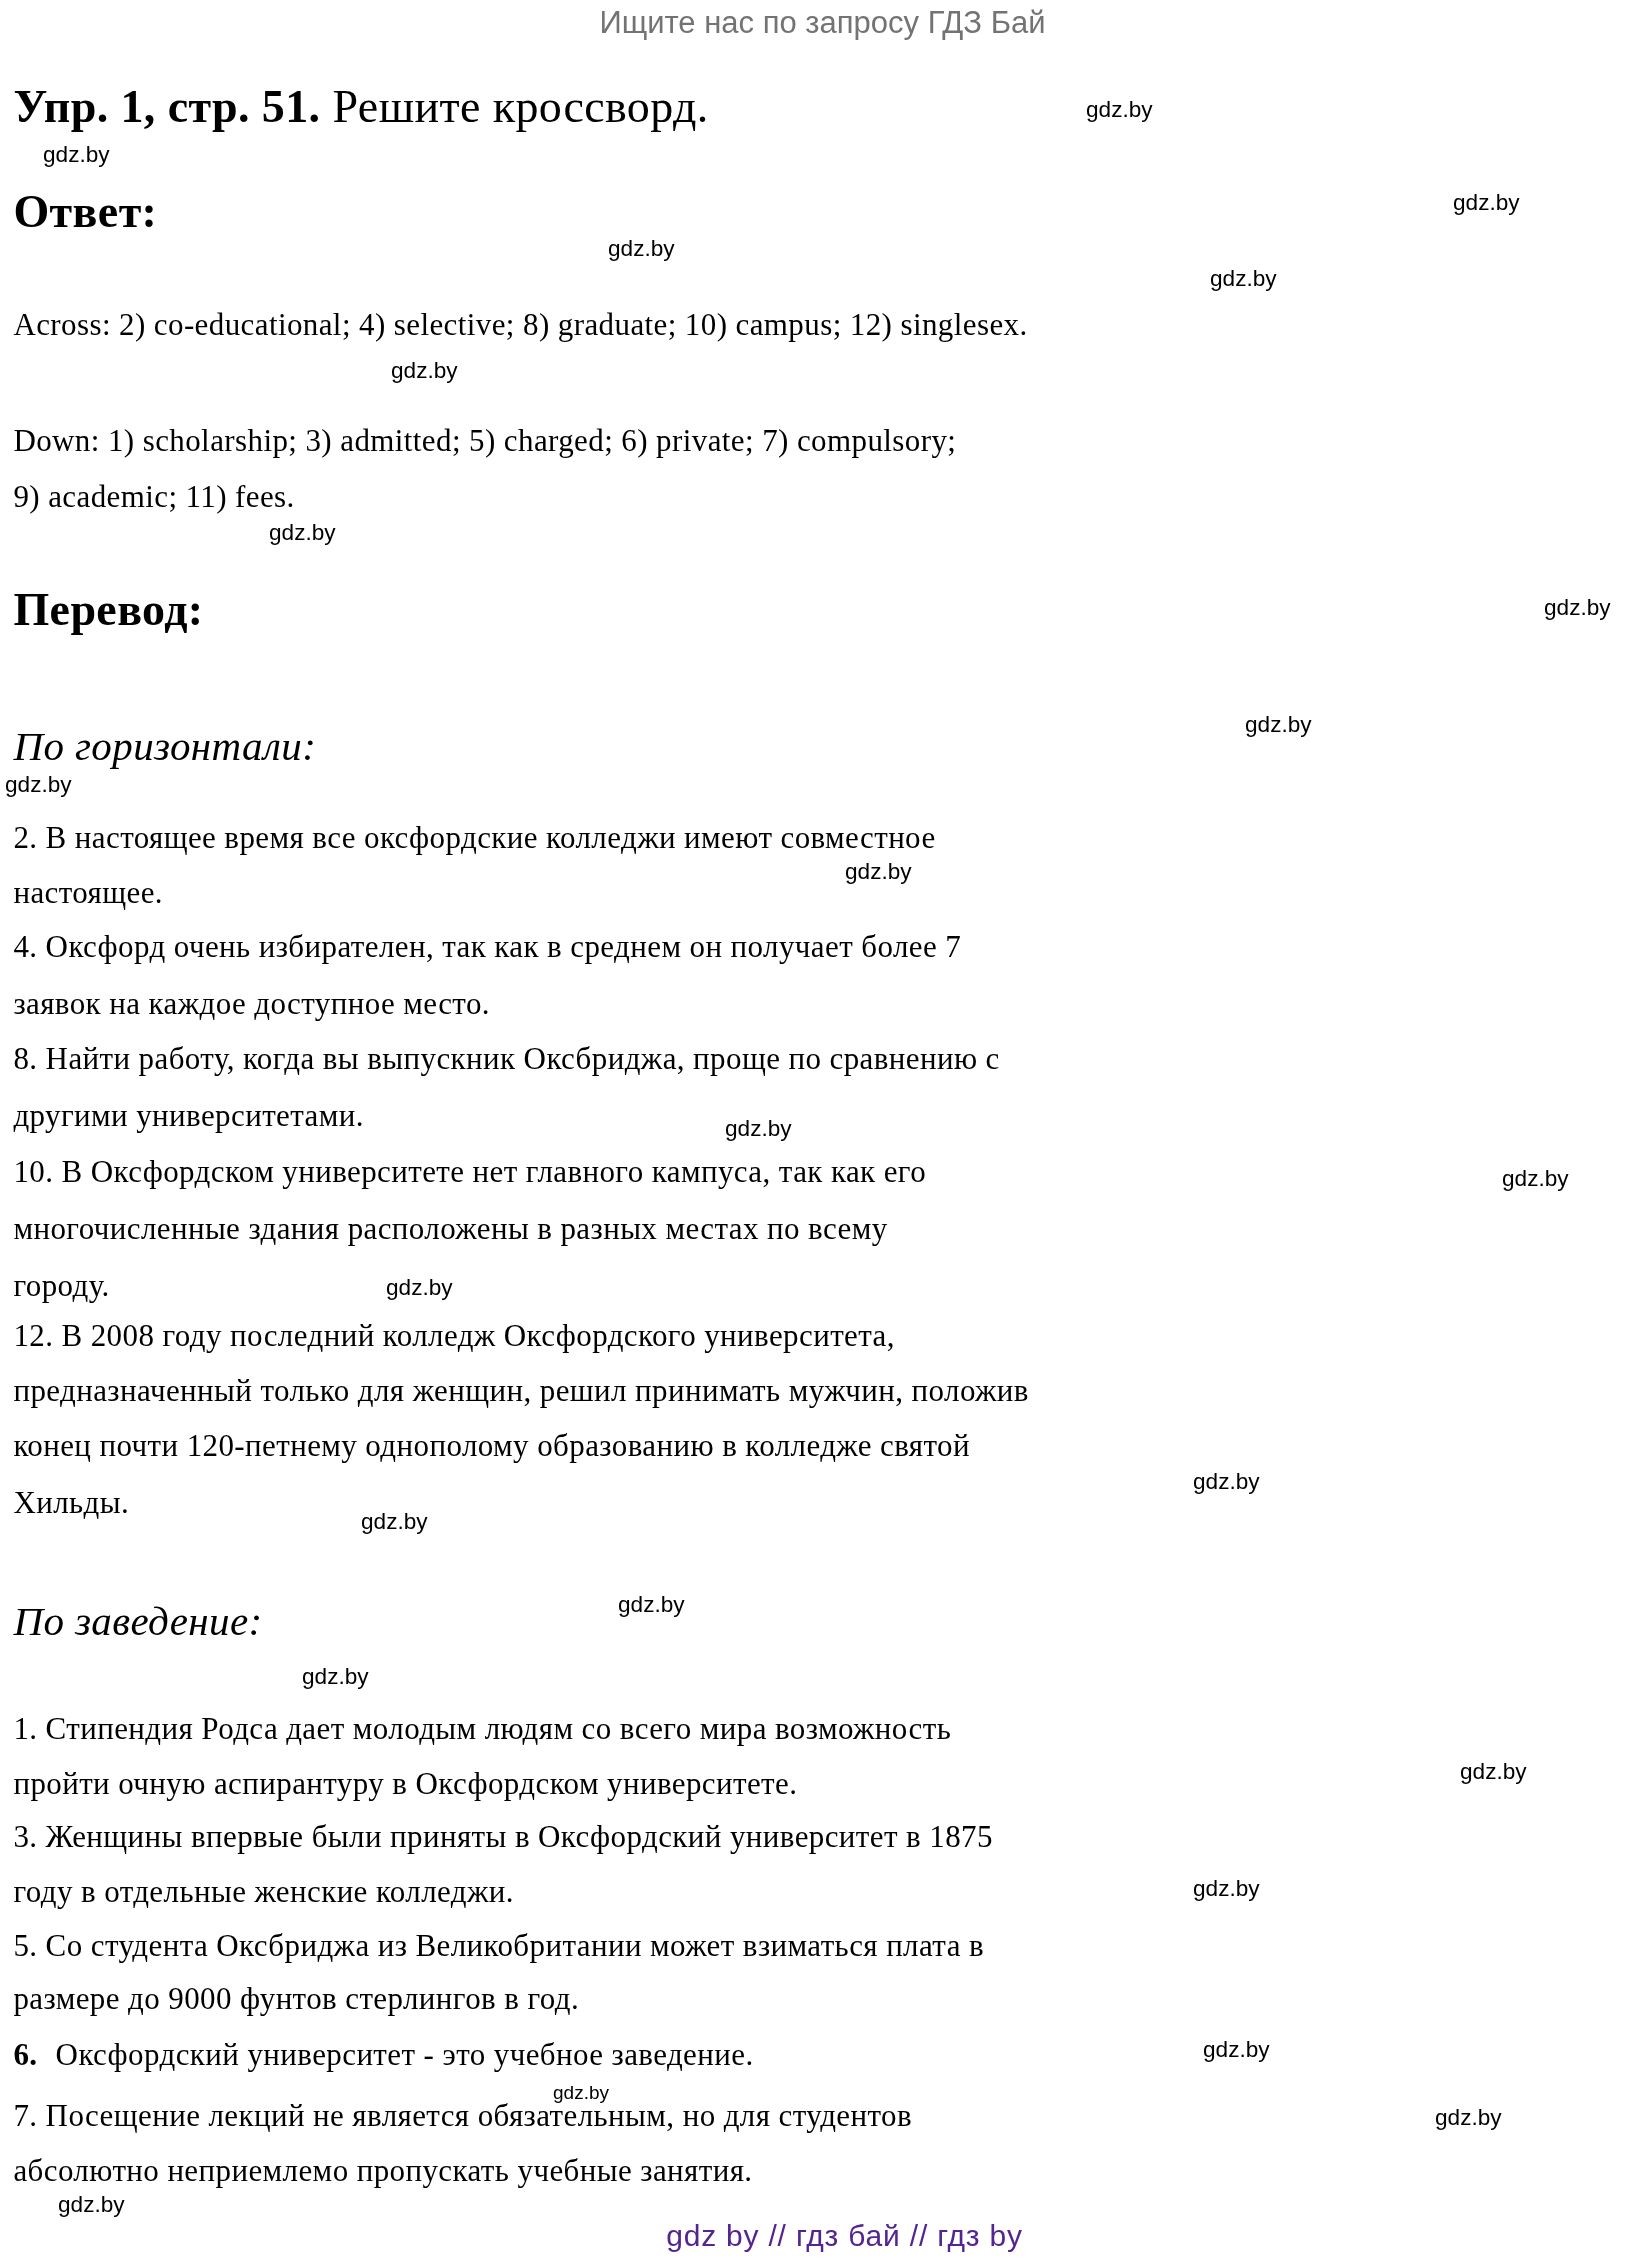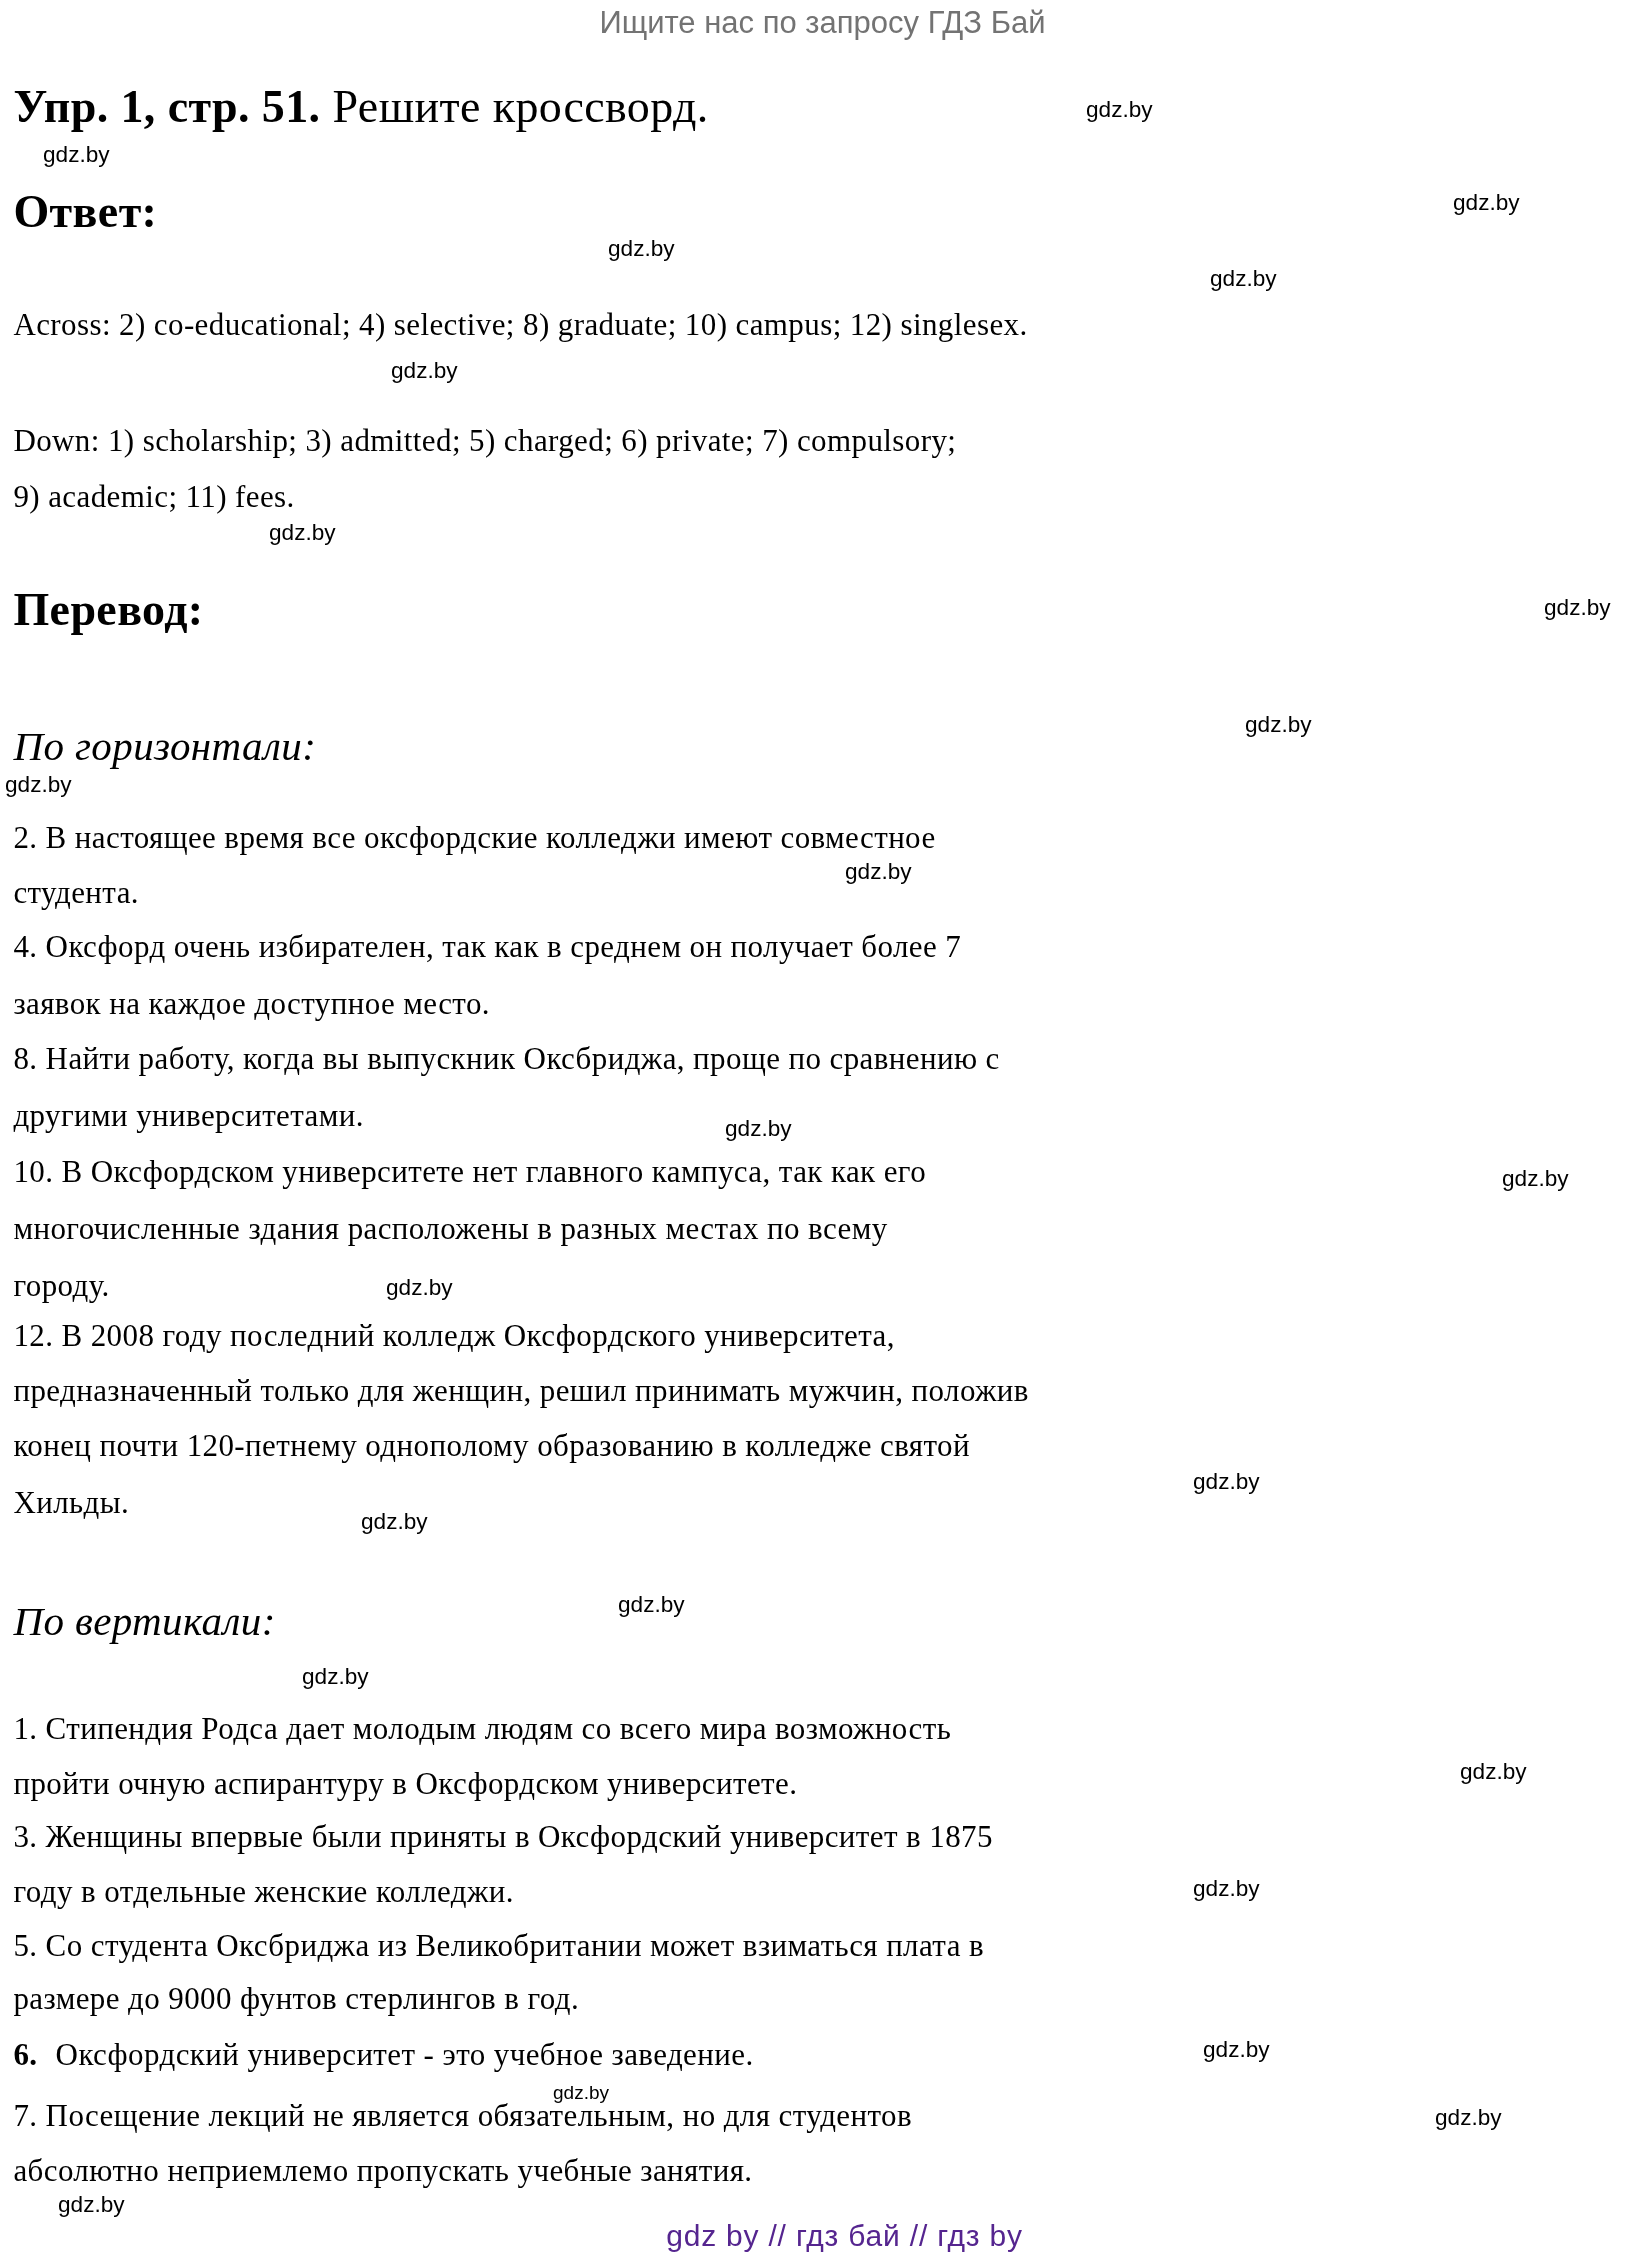--- a/index.html
+++ b/index.html
@@ -33,34 +33,34 @@
   <div class="line big bold" style="top:185px">Ответ:</div>
 
   <div class="line" style="top:307px">Across: 2) co-educational; 4) selective; 8) graduate; 10) campus; 12) singlesex.</div>
   <div class="line" style="top:423px">Down: 1) scholarship; 3) admitted; 5) charged; 6) private; 7) compulsory;</div>
   <div class="line" style="top:479px">9) academic; 11) fees.</div>
 
   <div class="line big bold" style="top:583px">Перевод:</div>
   <div class="line italic" style="top:722px">По горизонтали:</div>
 
   <div class="line" style="top:820px">2. В настоящее время все оксфордские колледжи имеют совместное</div>
-  <div class="line" style="top:875px">студента.</div>
+  <div class="line" style="top:875px">настоящее.</div>
   <div class="line" style="top:929px">4. Оксфорд очень избирателен, так как в среднем он получает более 7</div>
   <div class="line" style="top:986px">заявок на каждое доступное место.</div>
   <div class="line" style="top:1041px">8. Найти работу, когда вы выпускник Оксбриджа, проще по сравнению с</div>
   <div class="line" style="top:1098px">другими университетами.</div>
   <div class="line" style="top:1154px">10. В Оксфордском университете нет главного кампуса, так как его</div>
   <div class="line" style="top:1211px">многочисленные здания расположены в разных местах по всему</div>
   <div class="line" style="top:1268px">городу.</div>
   <div class="line" style="top:1318px">12. В 2008 году последний колледж Оксфордского университета,</div>
   <div class="line" style="top:1373px">предназначенный только для женщин, решил принимать мужчин, положив</div>
   <div class="line" style="top:1428px">конец почти 120-петнему однополому образованию в колледже святой</div>
   <div class="line" style="top:1485px">Хильды.</div>
 
-  <div class="line italic" style="top:1597px">По вертикали:</div>
+  <div class="line italic" style="top:1597px">По заведение:</div>
 
   <div class="line" style="top:1711px">1. Стипендия Родса дает молодым людям со всего мира возможность</div>
   <div class="line" style="top:1766px">пройти очную аспирантуру в Оксфордском университете.</div>
   <div class="line" style="top:1819px">3. Женщины впервые были приняты в Оксфордский университет в 1875</div>
   <div class="line" style="top:1874px">году в отдельные женские колледжи.</div>
   <div class="line" style="top:1928px">5. Со студента Оксбриджа из Великобритании может взиматься плата в</div>
   <div class="line" style="top:1981px">размере до 9000 фунтов стерлингов в год.</div>
 
   <div class="line" style="top:2037px">
     <span class="bold">6.</span>

